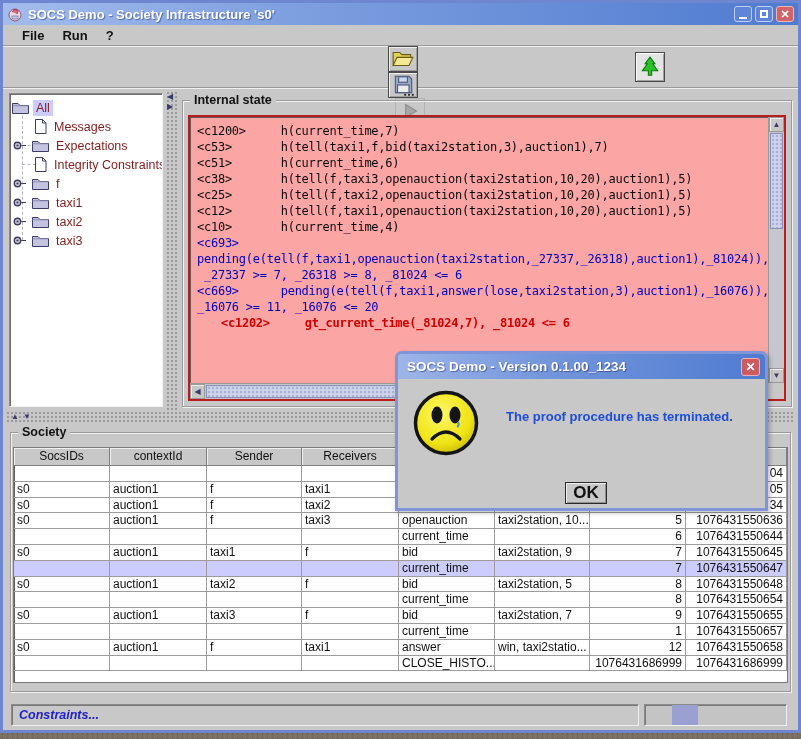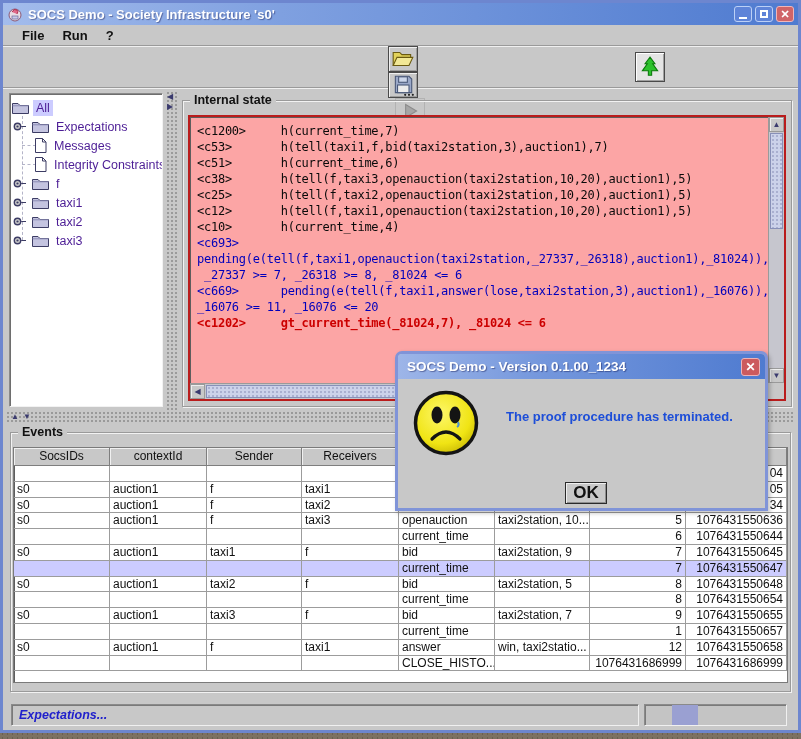--- a/index.html
+++ b/index.html
@@ -53,21 +53,21 @@
     background:#e4e4e4; border:1px solid #4a4a4a;
     box-shadow:inset 1px 1px 0 #fff, inset -1px -1px 0 #a0a0a0;
     display:flex; align-items:center; justify-content:center; }
 
   
   .main { position:absolute; left:3px; right:3px; top:88px; height:320px; }
 
   .tree-panel { position:absolute; left:3px; top:2px; width:154px; height:314px;
     background:#fff; border:1px solid #8a8a8a; border-right-color:#f2f2f2; border-bottom-color:#f2f2f2;
     box-shadow:inset 1px 1px 0 #6e6e6e; padding-top:4px; overflow:hidden; position:absolute; }
-  .tree-row { height:19px; display:flex; align-items:center; font-size:12.5px; color:#4c1d95;
+  .tree-row { height:19px; display:flex; align-items:center; font-size:12.5px; color:#7f1d1d;
     position:relative; z-index:2; }
   .tree-row .t-label { padding:1px 3px; white-space:nowrap; }
   .tree-row .t-label.sel { background:#ccccff; }
   .tree-row .t-icon { margin-right:4px; display:flex; }
   .tree-connector-v { position:absolute; left:12px; top:22px; height:124px; width:0;
     border-left:1px dashed #b4b4c8; z-index:1; }
   .tree-stub { position:absolute; left:12px; width:14px; height:0; border-top:1px dashed #b4b4c8; z-index:1; }
 
   .vsplit { position:absolute; left:160px; top:0; width:12px; height:320px;
     background-image:radial-gradient(#9a9a9a 1px, transparent 1px); background-size:4px 4px; }
@@ -79,21 +79,21 @@
   .istate-box { left:2px; right:2px; top:9px; bottom:2px; }
   .panel-title { position:absolute; top:2px; left:10px; background:#c8c8c8; padding:0 4px;
     font-weight:bold; font-size:12.5px; color:#111; z-index:3; }
   .istate-scroll { position:absolute; left:8px; top:24px; right:8px; bottom:8px;
     background:#fca5a5; border:2px solid #b91c1c; box-shadow:inset 1px 1px 0 #5e5e5e; }
   .istate-pre { position:absolute; left:2px; top:2px; right:17px; bottom:17px; overflow:hidden;
     padding:4px 0 0 5px; font-family:"DejaVu Sans Mono", monospace; font-size:12px;
     line-height:16px; letter-spacing:-0.25px; white-space:pre; }
   .isline-black { color:#0a0a0a; }
   .isline-blue  { color:#0000bb; }
-  .isline-red   { color:#cc0000; font-weight:bold; }
+  .isline-red   { color:#cc0000; font-weight:bold;margin-left:24px; }
 
   
   .sb-v { position:absolute; right:0; top:0; bottom:16px; width:16px; background:#c6c6ce;
     border-left:1px solid #9a9a9a; }
   .sb-h { position:absolute; left:0; right:16px; bottom:0; height:16px; background:#c6c6ce;
     border-top:1px solid #9a9a9a; }
   .sb-btn { position:absolute; width:15px; height:15px; background:#c8c8c8;
     border:1px solid #9a9a9a; box-shadow:inset 1px 1px 0 #eee;
     display:flex; align-items:center; justify-content:center;
     font-size:8px; color:#3a3a6e; line-height:1; }
@@ -259,43 +259,43 @@
             <div class="tree-row">
               <span class="t-icon" style="margin-left: 2px;">
                 <svg width="17" height="13" viewBox="0 0 17 13">
                   <path d="M0.5 12.5 v-10 h5.5 l2 2 h8.5 v8 z" fill="#c4c4e0" stroke="#3c3c64"></path>
                   <path d="M0.5 4.8 h16" stroke="#8c8cb4" fill="none"></path>
                 </svg>
               </span>
               <span class="t-label sel">All</span>
             </div>
             <div class="tree-row">
+              <span class="t-icon" style="margin-left: 24px;">
+                <svg width="13" height="15" viewBox="0 0 13 15">
+                  <path d="M1.5 0.5 h7 l3.5 3.5 v10.5 h-10.5 z" fill="#ffffff" stroke="#3c3c64"></path>
+                  <path d="M8.5 0.5 v3.5 h3.5" fill="none" stroke="#3c3c64"></path>
+                </svg>
+              </span>
+              <span class="t-label">Messages</span>
+            </div>
+            <div class="tree-row">
               <span style="margin-left: 2px; display: flex;">
                 <svg width="16" height="11" viewBox="0 0 16 11">
                   <circle cx="5.5" cy="5.5" r="3.2" fill="#c8c8c8" stroke="#3c3c64" stroke-width="1.4"></circle>
                   <circle cx="5.5" cy="5.5" r="1.1" fill="#3c3c64"></circle>
                   <line x1="9.2" y1="5.5" x2="14" y2="5.5" stroke="#3c3c64"></line>
                 </svg>
               </span>
               <span class="t-icon" style="margin-left: 4px;">
                 <svg width="17" height="13" viewBox="0 0 17 13">
                   <path d="M0.5 12.5 v-10 h5.5 l2 2 h8.5 v8 z" fill="#c4c4e0" stroke="#3c3c64"></path>
                   <path d="M0.5 4.8 h16" stroke="#8c8cb4" fill="none"></path>
                 </svg>
               </span>
               <span class="t-label">Expectations</span>
-            </div>
-            <div class="tree-row">
-              <span class="t-icon" style="margin-left: 24px;">
-                <svg width="13" height="15" viewBox="0 0 13 15">
-                  <path d="M1.5 0.5 h7 l3.5 3.5 v10.5 h-10.5 z" fill="#ffffff" stroke="#3c3c64"></path>
-                  <path d="M8.5 0.5 v3.5 h3.5" fill="none" stroke="#3c3c64"></path>
-                </svg>
-              </span>
-              <span class="t-label">Messages</span>
             </div>
             <div class="tree-row">
               <span class="t-icon" style="margin-left: 24px;">
                 <svg width="13" height="15" viewBox="0 0 13 15">
                   <path d="M1.5 0.5 h7 l3.5 3.5 v10.5 h-10.5 z" fill="#ffffff" stroke="#3c3c64"></path>
                   <path d="M8.5 0.5 v3.5 h3.5" fill="none" stroke="#3c3c64"></path>
                 </svg>
               </span>
               <span class="t-label">Integrity Constraints</span>
             </div>
@@ -391,21 +391,21 @@
     </div>
   </div>
 
   <div class="hsplit">
     <span class="a" style="left:5px">▲</span>
     <span class="a" style="left:17px">▼</span>
   </div>
 
   <div class="events-panel">
     <div class="etched events-box"></div>
-    <div class="events-title">Events</div>
+    <div class="events-title">Society</div>
     <div class="table-wrap">
       <div class="thead" id="events-head">
             <div class="hcell">SocsIDs</div>
             <div class="hcell">contextId</div>
             <div class="hcell">Sender</div>
             <div class="hcell">Receivers</div>
             <div class="hcell"></div>
             <div class="hcell"></div>
             <div class="hcell"></div>
             <div class="hcell"></div>
@@ -539,21 +539,21 @@
               <div class="tcell">CLOSE_HISTO...</div>
               <div class="tcell"></div>
               <div class="tcell num">1076431686999</div>
               <div class="tcell num">1076431686999</div>
             </div>
           </div>
     </div>
   </div>
 
   <div class="statusbar">
-    <div class="status-msg">Expectations...</div>
+    <div class="status-msg">Constraints...</div>
     <div class="progress">
       <span class="block"></span>
     </div>
   </div>
 
   <div class="dialog">
     <div class="dlg-title">
       <span class="txt">SOCS Demo - Version 0.1.00_1234</span>
       <span class="dlg-close">
             <span>✕</span>

